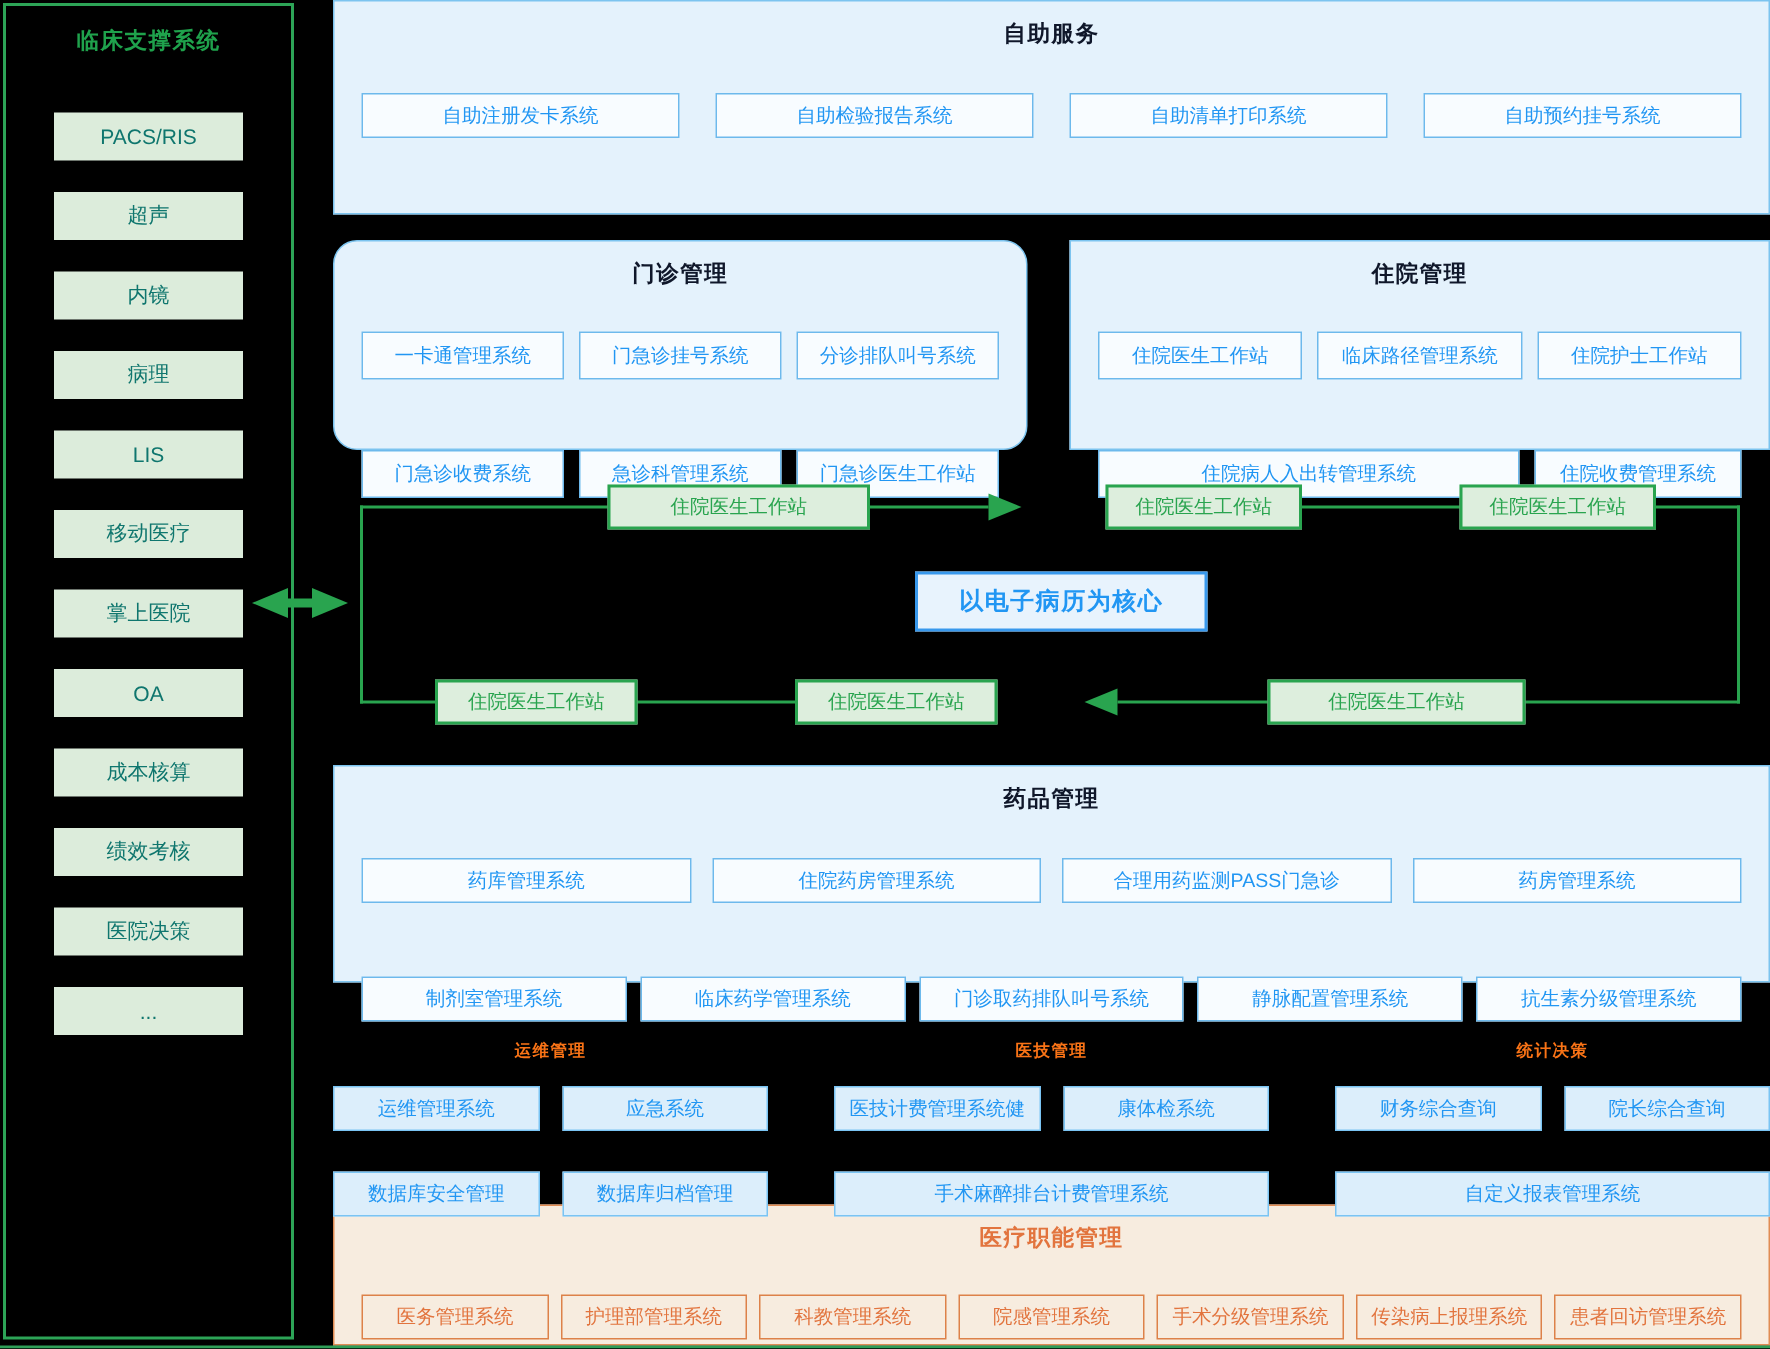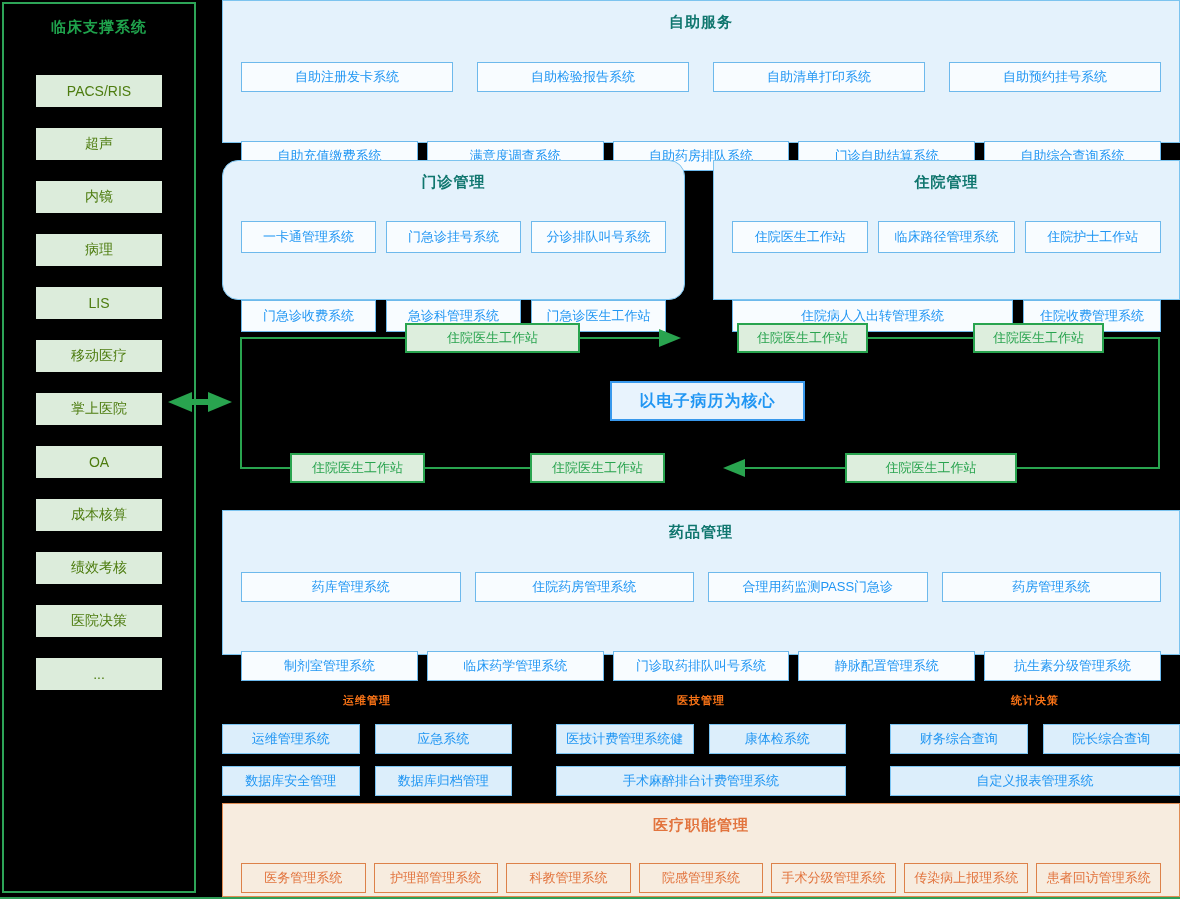--- a/index.html
+++ b/index.html
@@ -6,28 +6,28 @@
   html,body { width:1180px; height:899px; }
   body { background:#000; font-family:"Liberation Sans","DejaVu Sans",sans-serif; position:relative; overflow:hidden; }
 
   .canvas { position:relative; width:1180px; height:899px; background:#000; }
   .bottom-line { position:absolute; left:0; right:0; bottom:0; height:2px; background:#2f9e57; }
 
   
   .sidebar { position:absolute; left:2px; top:2px; width:194px; height:891px; border:2px solid #2da457; }
   .sb-title { margin-top:14px; text-align:center; color:#1fa24c; font-weight:bold; font-size:15px; letter-spacing:1px; }
   .sb-items { margin-top:38px; }
-  .sb-item { width:126px; height:32px; margin:0 auto 21px auto; background:#dcecdb; color:#4d7c0f;
+  .sb-item { width:126px; height:32px; margin:0 auto 21px auto; background:#dcecdb; color:#0f766e;
              font-size:14px; display:flex; align-items:center; justify-content:center; white-space:nowrap; }
 
   
   .main { position:absolute; left:222px; top:0; width:958px; }
 
   .blue-sec { background:#e4f2fc; border:1px solid #7cc4ef; }
-  .sec-title { color:#0f766e; font-weight:bold; font-size:15px; text-align:center; margin-top:12px; letter-spacing:1px; }
+  .sec-title { color:#0f172a; font-weight:bold; font-size:15px; text-align:center; margin-top:12px; letter-spacing:1px; }
   .row { display:flex; padding:16px 18px; }
   .bbox { background:#f8fcff; border:1px solid #6db9ec; color:#2196f3; font-size:13px; height:30px; flex:1;
           display:flex; align-items:center; justify-content:center; white-space:nowrap; overflow:hidden; }
 
   .sec-self { height:143px; }
   .sec-self .r1 { margin-top:14px; gap:24px; }
   .sec-self .r2 { margin-top:17px; gap:9px; }
 
   .mid-row { margin-top:17px; display:flex; gap:28px; }
   .mid-row .blue-sec { height:140px; }
@@ -74,21 +74,21 @@
   
   .sec-pharmacy { height:145px; }
   .sec-pharmacy .r1 { margin-top:14px; gap:14px; }
   .sec-pharmacy .r2 { margin-top:17px; gap:9px; }
 
   
   .strip { margin-top:10px; height:130px; display:flex; gap:44px; }
   .strip-group { flex:1; }
   .strip-title { color:#f97316; font-weight:bold; font-size:11px; text-align:center; margin-top:28px; letter-spacing:1px; }
   .g-row { display:flex; gap:15px; margin-top:16px; }
-  .g-row.second { margin-top:12px; }
+  .g-row.second { margin-top:27px; }
   .sbox { background:#dceefb; border:1px solid #7ac4f3; color:#2196f3; font-size:13px; height:30px; flex:1;
           display:flex; align-items:center; justify-content:center; white-space:nowrap; overflow:hidden; }
 
   
   .orange-sec { margin-top:8px; height:94px; background:#f7ecdf; border:1px solid #e08c54; }
   .orange-sec .sec-title { color:#e2743e; }
   .orange-sec .row { margin-top:12px; gap:8px;border-radius:13px; }
   .obox { background:#f7ecdf; border:1px solid #dd8149; color:#e2743e; font-size:13px; height:30px; flex:1;
           display:flex; align-items:center; justify-content:center; white-space:nowrap; overflow:hidden; }
 </style>
@@ -124,27 +124,20 @@
   <main class="main">
 
     <section class="blue-sec sec-self">
       <div class="sec-title">自助服务</div>
       <div class="row r1">
           <div class="bbox">自助注册发卡系统</div>
           <div class="bbox">自助检验报告系统</div>
           <div class="bbox">自助清单打印系统</div>
           <div class="bbox">自助预约挂号系统</div>
         </div>
-      <div class="row r2">
-          <div class="bbox">自助充值缴费系统</div>
-          <div class="bbox">满意度调查系统</div>
-          <div class="bbox">自助药房排队系统</div>
-          <div class="bbox">门诊自助结算系统</div>
-          <div class="bbox">自助综合查询系统</div>
-        </div>
     </section>
 
     <div class="mid-row">
       <section class="blue-sec sec-outpatient">
         <div class="sec-title">门诊管理</div>
         <div class="row r1">
             <div class="bbox">一卡通管理系统</div>
             <div class="bbox">门急诊挂号系统</div>
             <div class="bbox">分诊排队叫号系统</div>
           </div>

